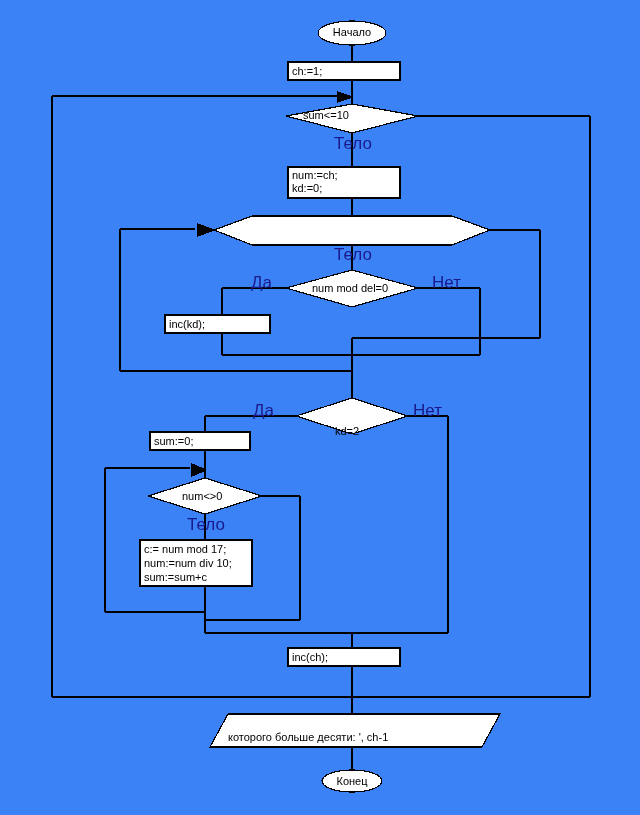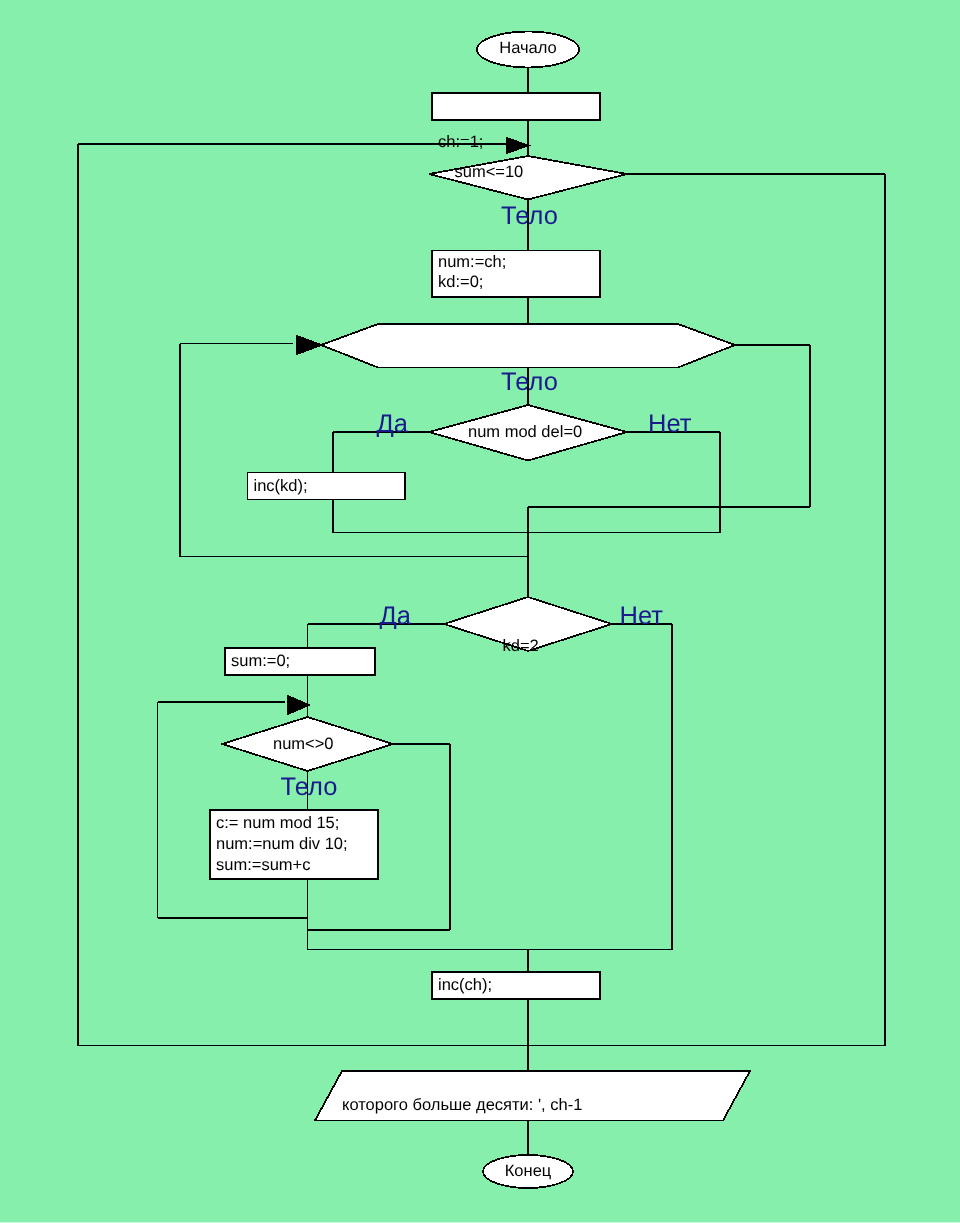--- a/index.html
+++ b/index.html
@@ -7,21 +7,21 @@
     padding: 0;
     background: #ffffff;
   }
   body {
     font-family: "Liberation Sans", sans-serif;
   }
   #flowchart-canvas {
     position: relative;
     width: 640px;
     height: 815px;
-    background: #86efac;
+    background: #3b82f6;
     overflow: hidden;
   }
   #flowchart-canvas svg {
     position: absolute;
     left: 0;
     top: 0;
   }
   .shape-text {
     position: absolute;
     font-family: "Liberation Sans", sans-serif;
@@ -155,21 +155,21 @@
       <path d="M 228 714 L 500 714 L 482 747 L 210 747 Z" fill="#ffffff" stroke="#000000" stroke-width="1.2"></path>
 
       <line x1="352" y1="747" x2="352" y2="769"></line>
 
       <ellipse cx="352" cy="781" rx="30" ry="11" fill="#ffffff" stroke="#000000" stroke-width="1.2"></ellipse>
     </g>
   </svg>
 
   <div class="term-text" style="left:318px; top:26px; width:68px;">Начало</div>
 
-  <div class="shape-text" style="left:292px; top:65px;margin-top:24px;">ch:=1;</div>
+  <div class="shape-text" style="left:292px; top:65px;">ch:=1;</div>
 
   <div class="shape-text" style="left:303px; top:109px;">sum&lt;=10</div>
 
   <div class="branch-label" style="left:334px; top:134px;">Тело</div>
 
   <div class="shape-text" style="left:292px; top:169px;">num:=ch;</div>
   <div class="shape-text" style="left:292px; top:182px;">kd:=0;</div>
 
 
   <div class="branch-label" style="left:334px; top:245px;">Тело</div>
@@ -187,21 +187,21 @@
   <div class="branch-label" style="left:253px; top:401px;">Да</div>
 
   <div class="branch-label" style="left:413px; top:401px;">Нет</div>
 
   <div class="shape-text" style="left:154px; top:435px;">sum:=0;</div>
 
   <div class="shape-text" style="left:182px; top:490px;">num&lt;&gt;0</div>
 
   <div class="branch-label" style="left:187px; top:515px;">Тело</div>
 
-  <div class="shape-text" style="left:144px; top:543px;">c:= num mod 15;</div>
+  <div class="shape-text" style="left:144px; top:543px;">c:= num mod 17;</div>
   <div class="shape-text" style="left:144px; top:557px;">num:=num div 10;</div>
   <div class="shape-text" style="left:144px; top:571px;text-align:center;">sum:=sum+c</div>
 
   <div class="shape-text" style="left:292px; top:651px;">inc(ch);</div>
 
   <div class="shape-text" style="left:228px; top:731px;">которого больше десяти: ', ch-1</div>
 
   <div class="term-text" style="left:322px; top:775px; width:60px;">Конец</div>
 
 </div>

